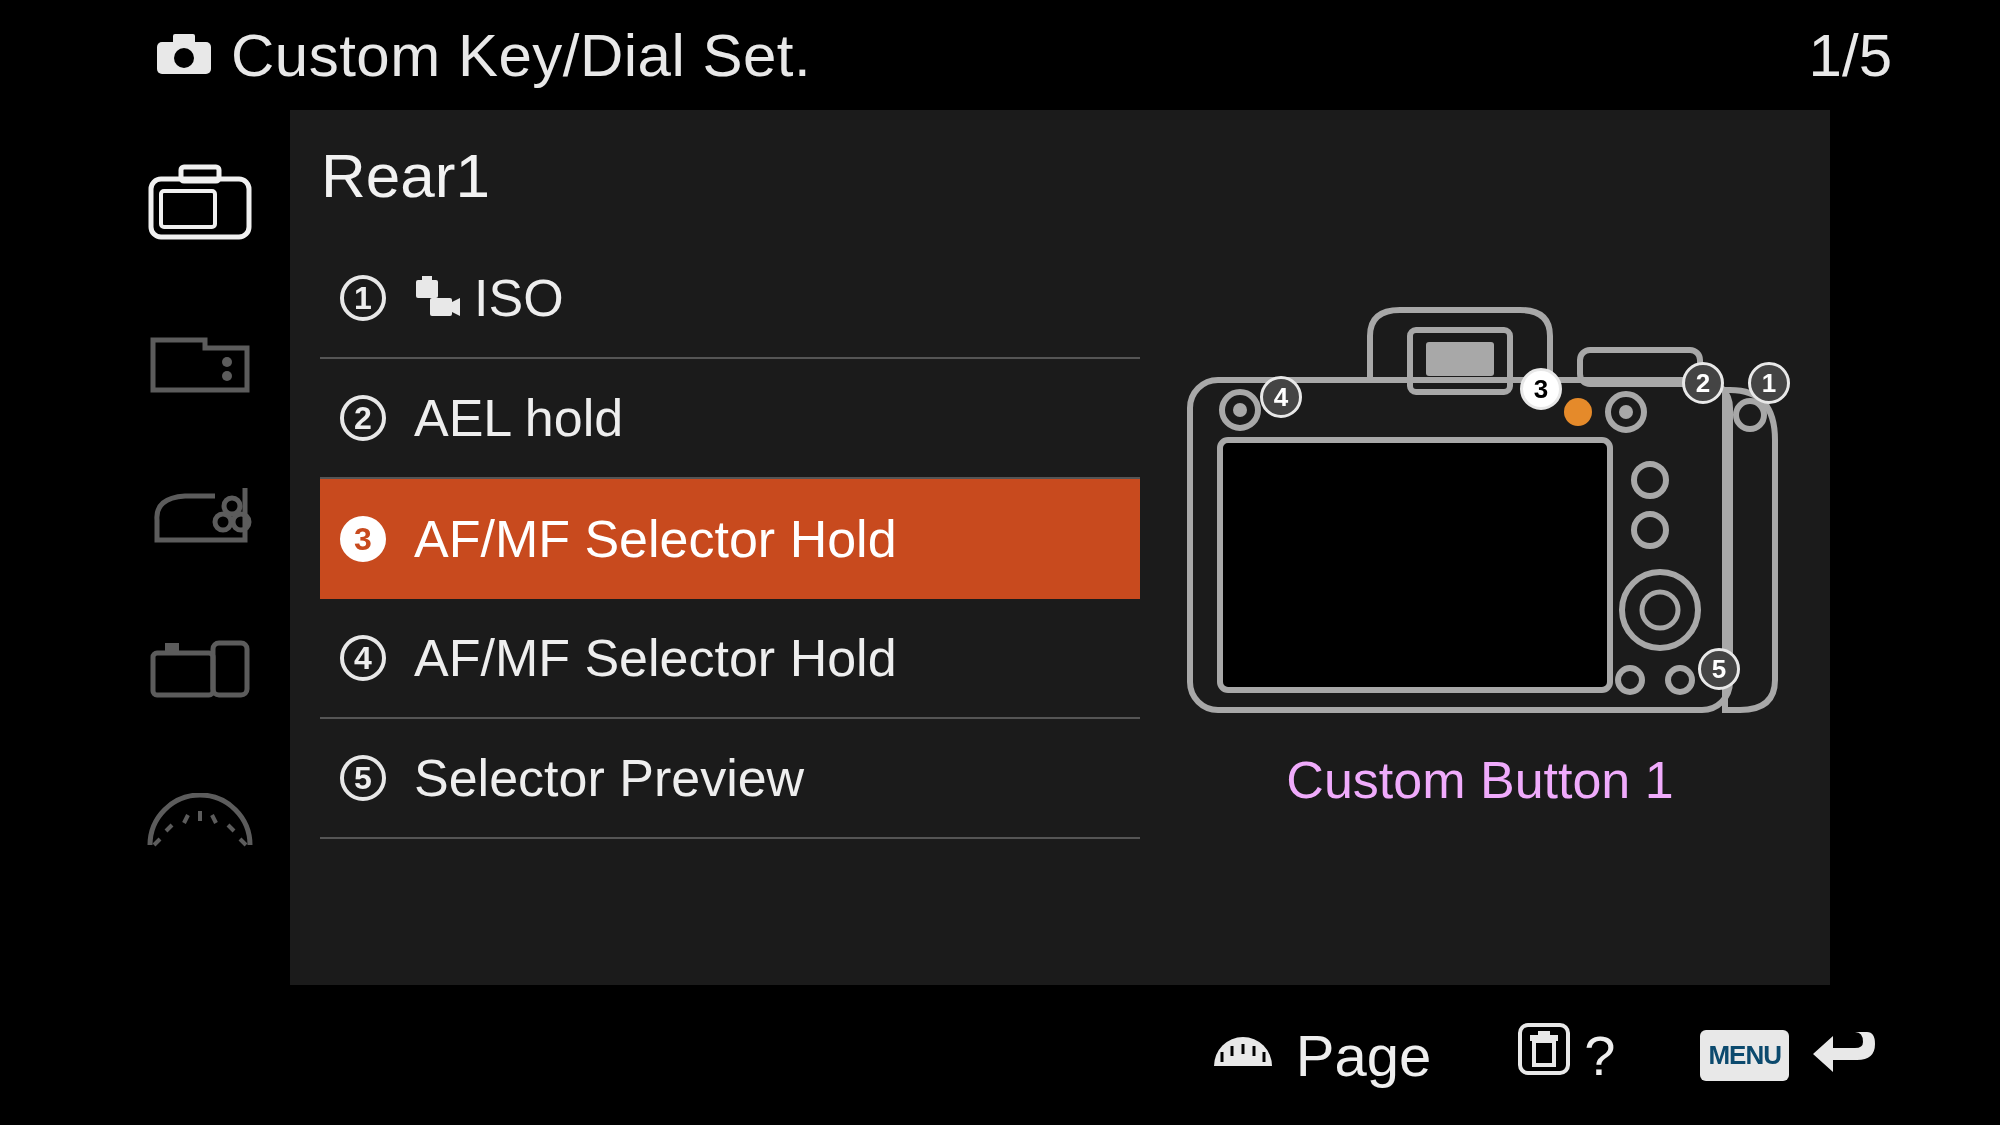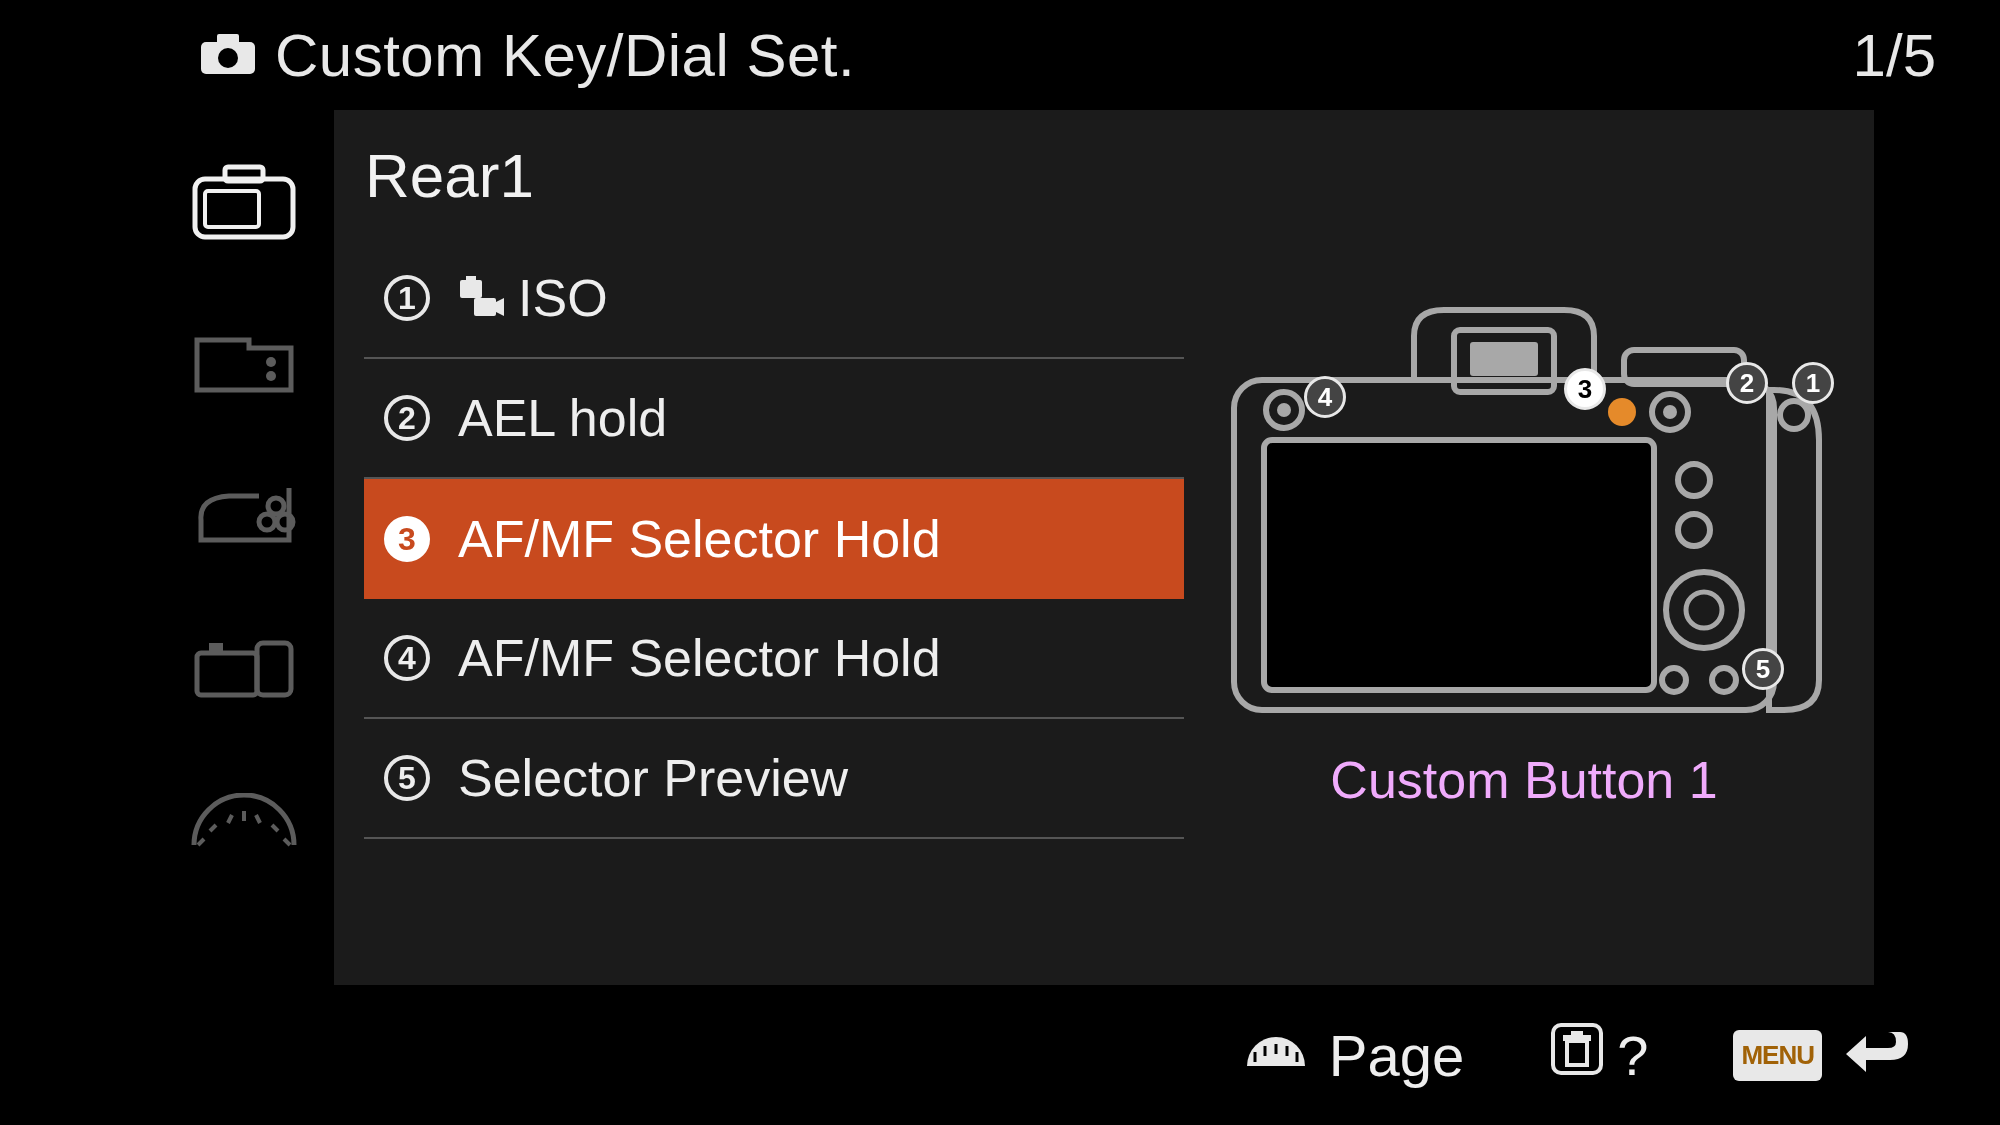--- a/index.html
+++ b/index.html
@@ -1,17 +1,17 @@
 <!DOCTYPE html>
 <html><head>
 <meta charset="utf-8">
 <style>
   * { box-sizing: border-box; margin: 0; padding: 0; }
   html, body { width: 2000px; height: 1125px; background: #000; font-family: Arial, Helvetica, sans-serif; overflow: hidden; }
-  .screen { width: 1940px; height: 1125px; position: relative; color: #e8e8e8; margin-left: 44px; }
+  .screen { width: 1940px; height: 1125px; position: relative; color: #e8e8e8; }
 
   
   .header { position: absolute; top: 10px; left: 0; right: 0; height: 90px; display: flex; align-items: center; }
   .header .cam-icon { margin-left: 155px; }
   .header .title { font-size: 60px; font-weight: 400; margin-left: 18px; letter-spacing: 0.5px; }
   .header .pager { position: absolute; right: 48px; font-size: 60px; font-weight: 400; }
 
   
   .tabs { position: absolute; left: 125px; top: 125px; width: 150px; }
   .tab { height: 155px; display: flex; align-items: center; justify-content: center; }
@@ -31,21 +31,21 @@
   .row .lbl { }
 
   
   .diagram { position: absolute; left: 880px; top: 170px; width: 620px; height: 460px; }
   .diagram-caption { position: absolute; left: 880px; top: 640px; width: 620px; text-align: center; font-size: 52px; color: #f0abfc; }
 
   .diag-num { position: absolute; width: 42px; height: 42px; border-radius: 50%; background: #444; border: 3px solid #e8e8e8; color: #fff; font-size: 26px; font-weight: 700; display: flex; align-items: center; justify-content: center; }
   .diag-num.active { background: #fff; color: #000; }
 
   
-  .footer { position: absolute; left: 0; right: 12px; bottom: 20px; height: 100px; display: flex; align-items: center; justify-content: flex-end; padding-right: 60px; gap: 85px; }
+  .footer { position: absolute; left: 0; right: 1px; bottom: 20px; height: 100px; display: flex; align-items: center; justify-content: flex-end; padding-right: 60px; gap: 85px; }
   .footer .grp { display: flex; align-items: center; gap: 18px; font-size: 58px; color: #eee; }
   .footer .trash { display:flex; align-items:center; gap: 12px; font-size: 56px; }
 </style>
 </head>
 <body>
 <div class="screen">
 
 <div class="header">
   <span class="cam-icon">
     <svg width="58" height="46" viewBox="0 0 58 46">
@@ -205,21 +205,21 @@
       <svg width="56" height="56" viewBox="0 0 56 56">
         <rect x="4" y="4" width="48" height="48" rx="8" fill="none" stroke="#e8e8e8" stroke-width="4"></rect>
         <rect x="18" y="20" width="20" height="24" fill="none" stroke="#e8e8e8" stroke-width="4"></rect>
         <rect x="14" y="14" width="28" height="6" fill="#e8e8e8"></rect>
         <rect x="22" y="10" width="12" height="5" fill="#e8e8e8"></rect>
       </svg>
     </span>
     <span>?</span>
   </div>
   <div class="grp">
-    <span style="background:#e8e8e8;color:#a16207;font-weight:700;font-size:26px;padding:10px 8px;border-radius:6px;letter-spacing:-1px;">MENU</span>
+    <span style="background:#e8e8e8;color:#0c4a6e;font-weight:700;font-size:26px;padding:10px 8px;border-radius:6px;letter-spacing:-1px;">MENU</span>
     <span>
       <svg width="72" height="58" viewBox="0 0 72 58">
         <path d="M60 12 Q68 12 68 24 Q68 40 50 40 L26 40 L26 52 L6 34 L26 16 L26 28 L48 28 Q56 28 56 22 Q56 12 48 12" fill="#e8e8e8"></path>
       </svg>
     </span>
   </div>
 </div>
 
 </div>
 

